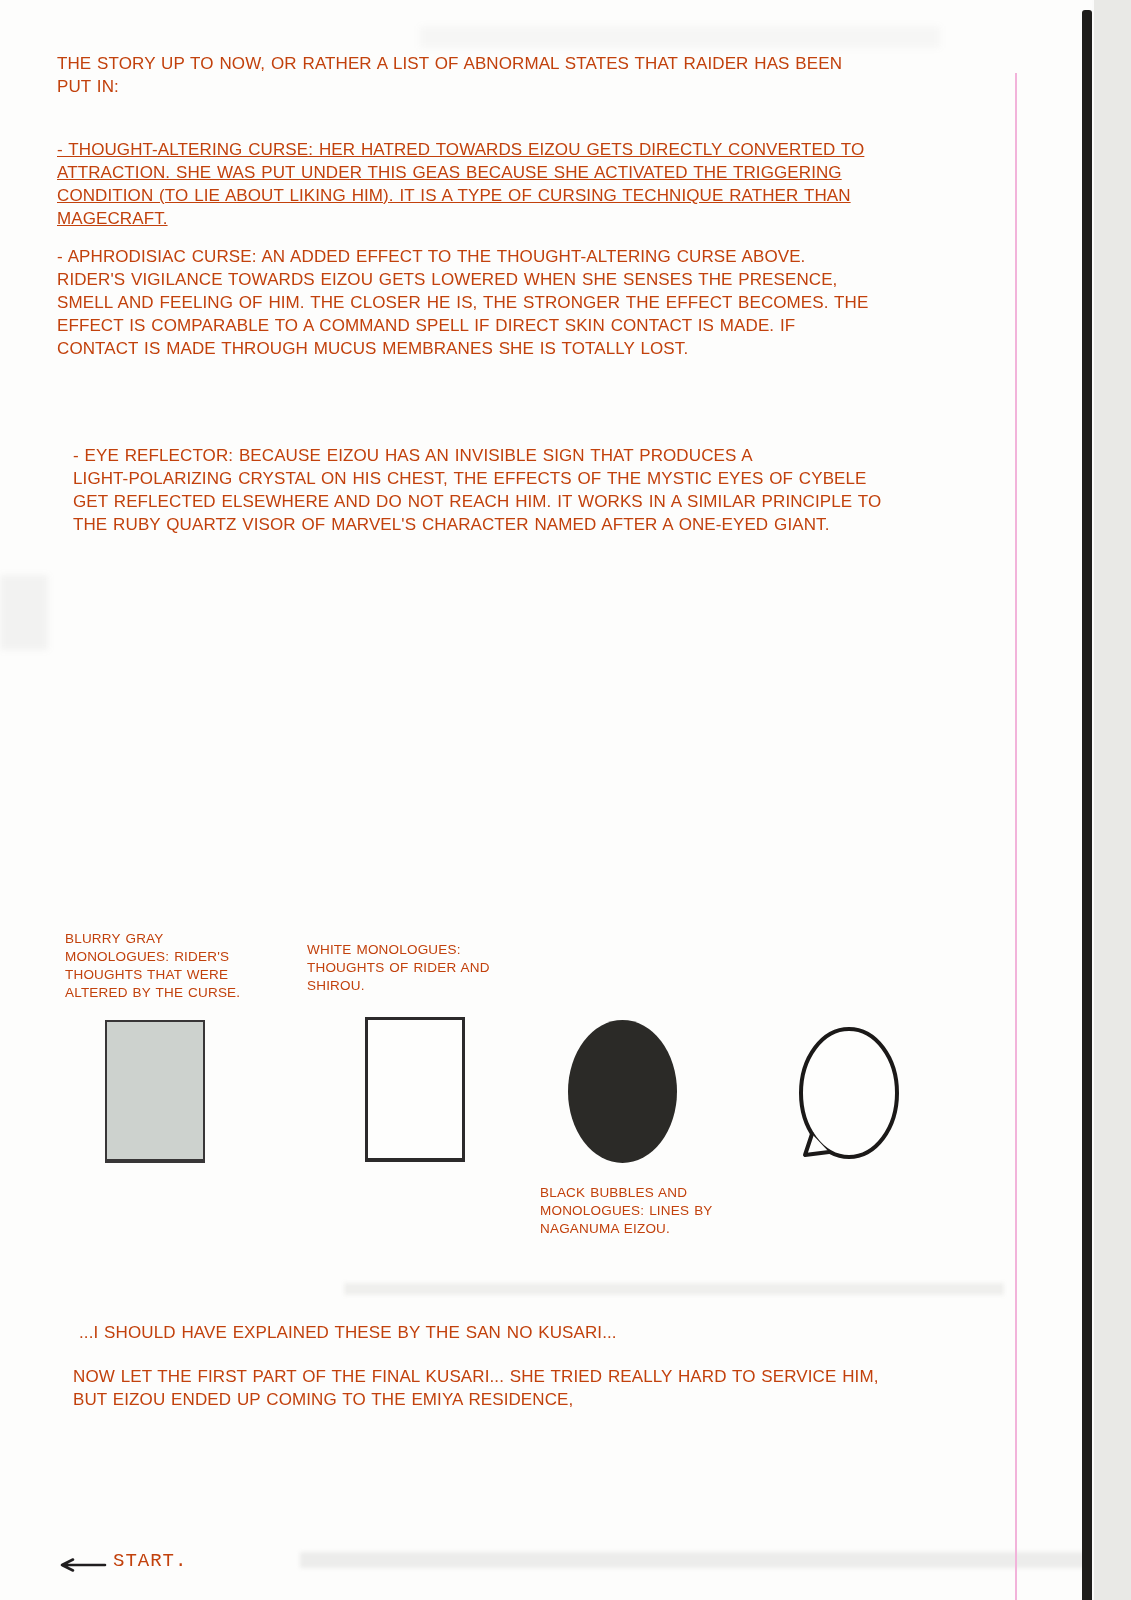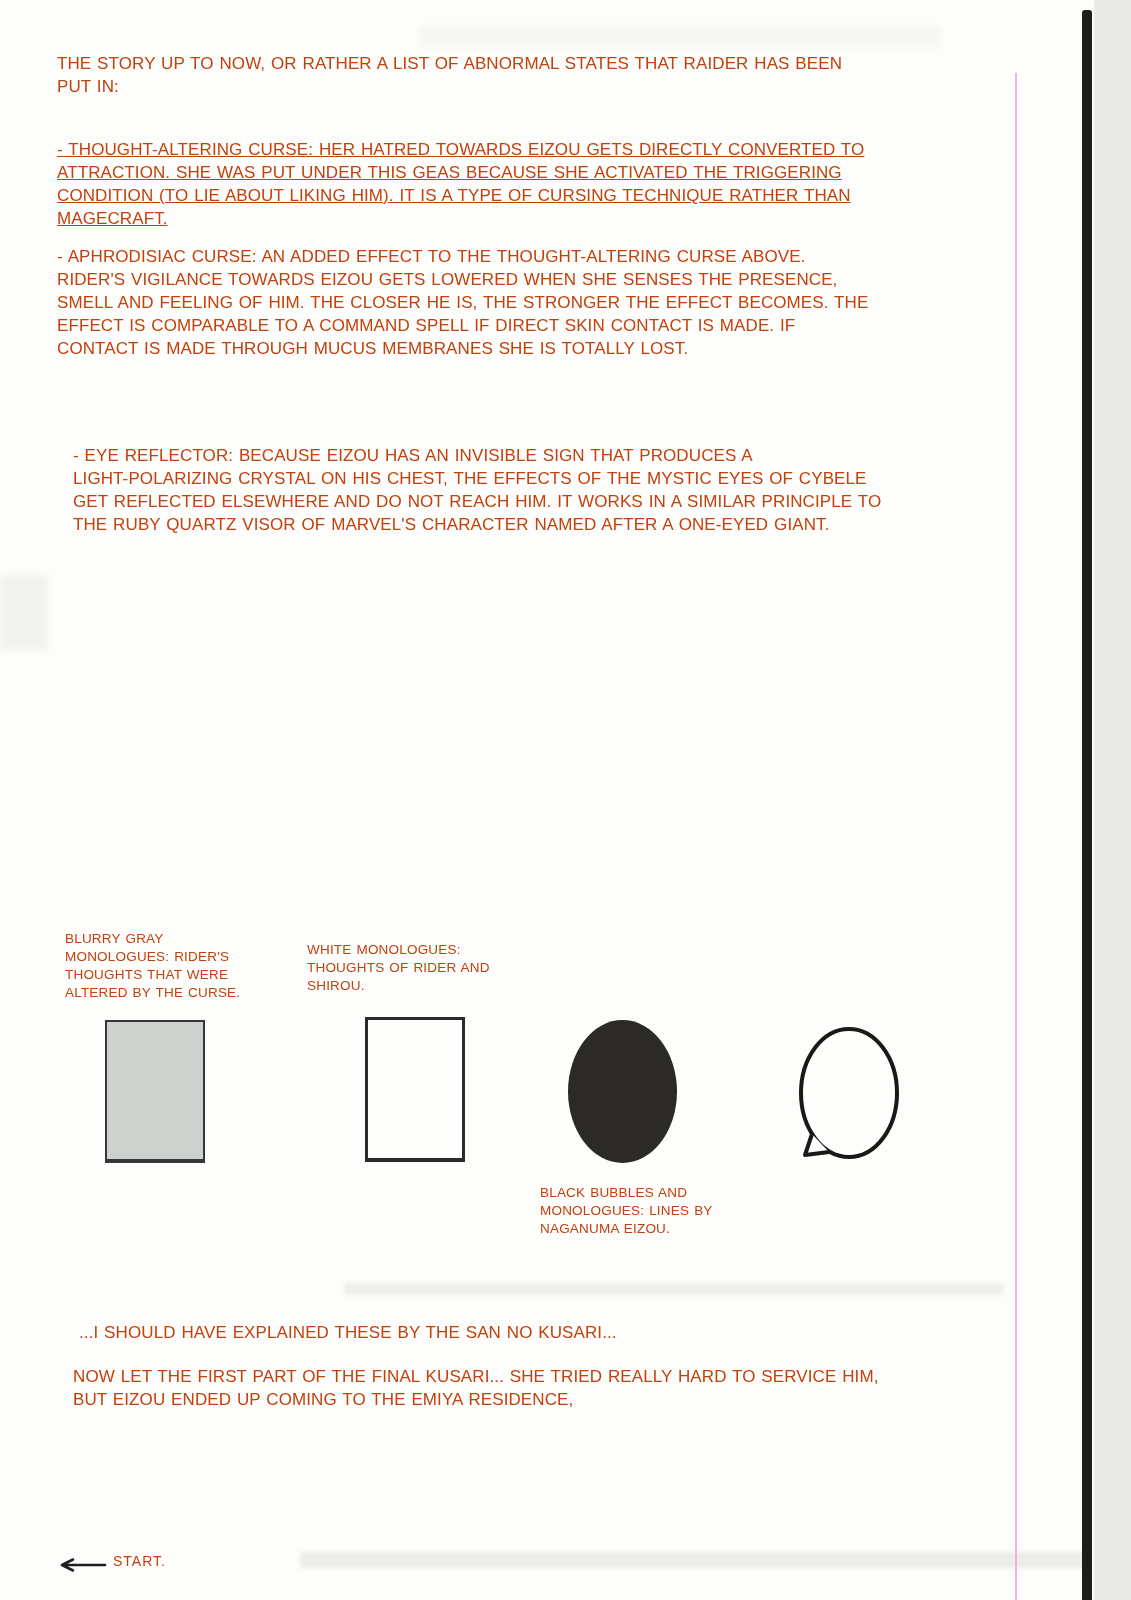--- a/index.html
+++ b/index.html
@@ -18,21 +18,21 @@
     position: absolute;
     white-space: pre-line;
     color: #c2410c;
     font-family: "Liberation Sans", sans-serif;
     font-weight: 400;
     word-spacing: 1px;
   }
   .body-txt { font-size: 17px; line-height: 23px; letter-spacing: 0.1px; width: 960px; }
   .heading-txt { font-size: 22px; line-height: 28px; letter-spacing: 0.4px; width: 980px; }
   .label-txt { font-size: 13.5px; line-height: 18px; letter-spacing: 0.2px; width: 240px; }
-  .start-txt { font-size: 14px; line-height: 26px; letter-spacing: 1px; }
+  .start-txt { font-size: 19px; line-height: 26px; letter-spacing: 1px; font-family: Liberation Mono, monospace; }
 
   .swatch { position: absolute; box-sizing: border-box; }
   .swatch-rect-gray {
     left: 105px; top: 1020px; width: 100px; height: 143px;
     border: 2px solid #383637; border-bottom-width: 4px;
   }
   .swatch-rect-white {
     left: 365px; top: 1017px; width: 100px; height: 145px;
     border: 3px solid #2c2a2b; border-bottom-width: 4px;
   }

